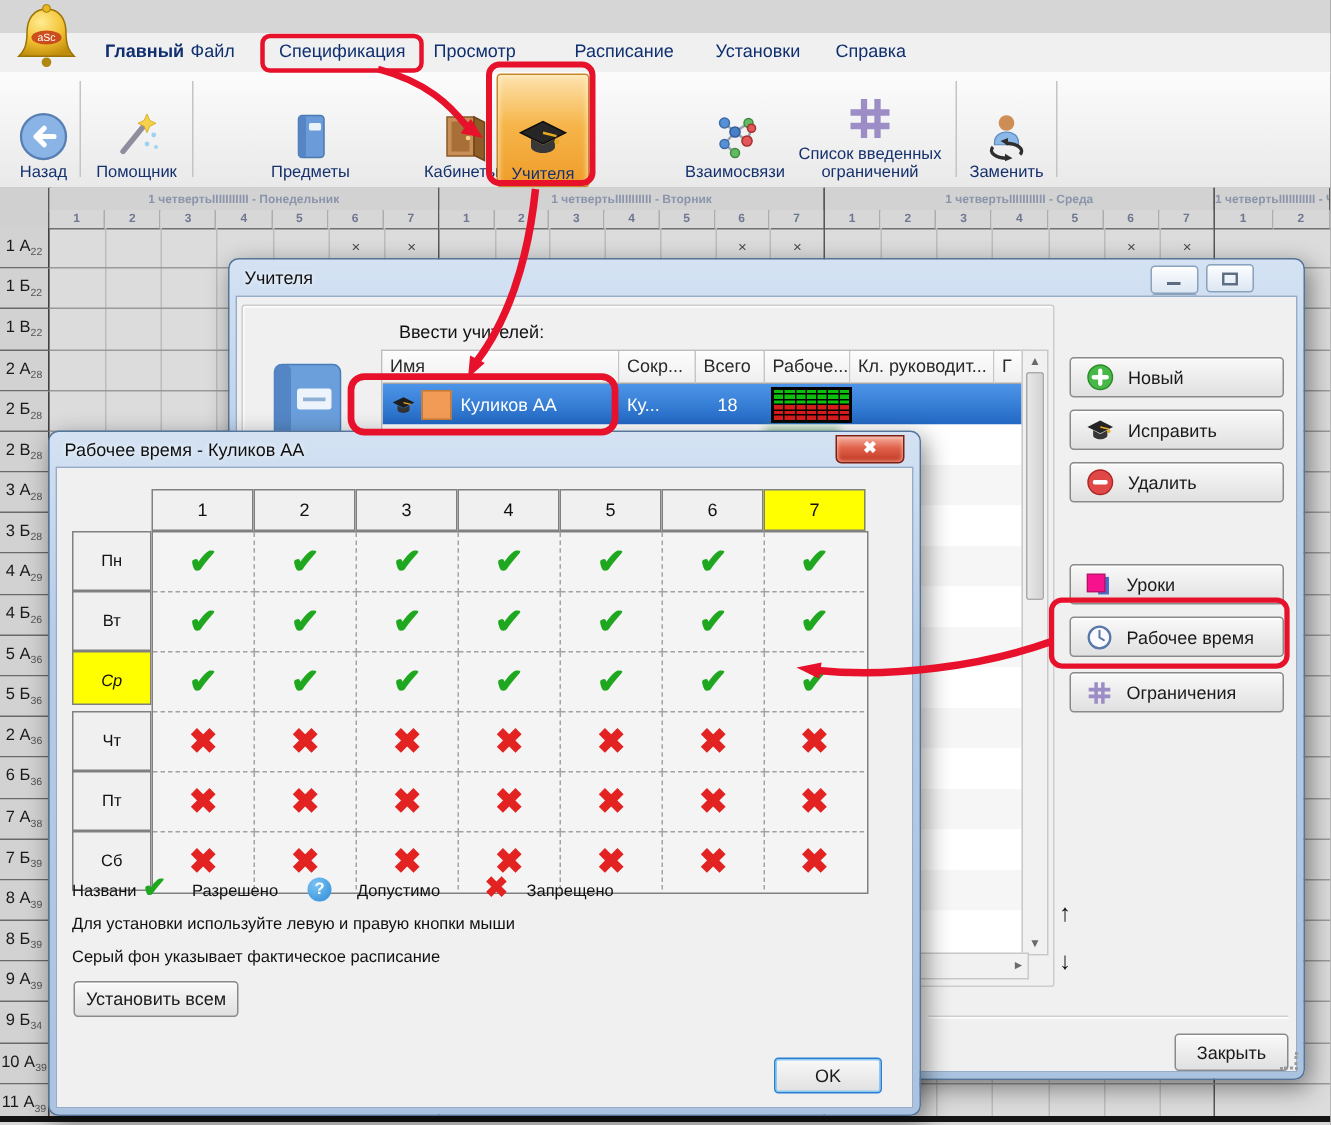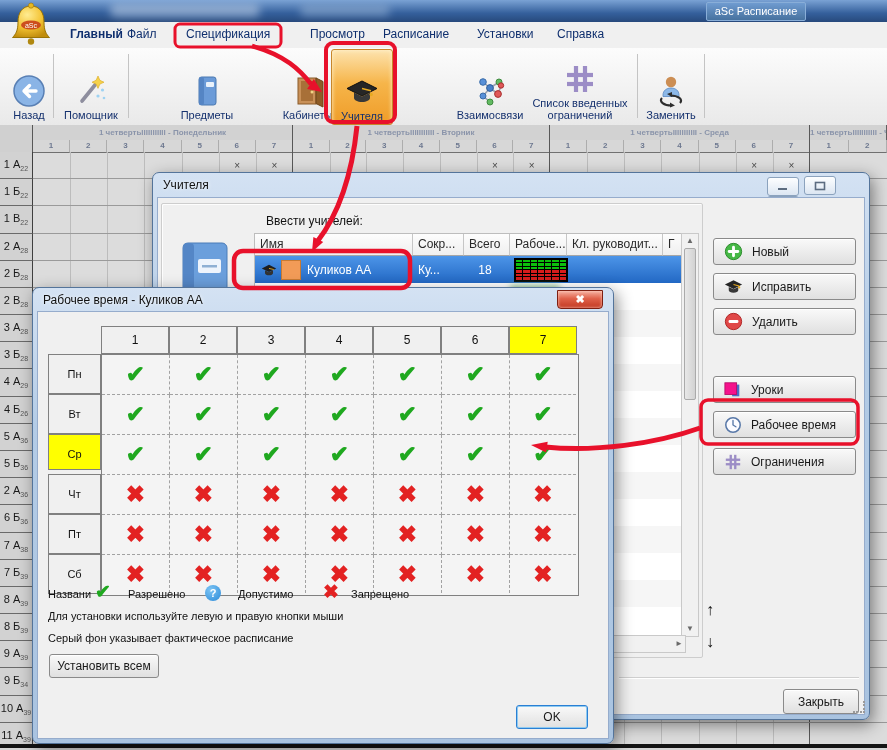--- a/index.html
+++ b/index.html
@@ -65,31 +65,26 @@
   .hint{font-size:11px;color:#111;white-space:nowrap;}
   .qcirc{width:16px;height:16px;border-radius:50%;background:radial-gradient(circle at 35% 30%,#7cc4f4,#2b8ad8);
          color:#fff;font-size:11px;font-weight:bold;text-align:center;line-height:16px;}
   svg{display:block;}
 </style>
 </head>
 <body>
 
 <div id="stage">
 
-  <div id="titlebar" class="abs">
-    <div class="abs titleblob" style="left:110px;top:4px;width:150px;height:13px;background:#c8d8ec"></div>
-    <div class="abs titleblob" style="left:300px;top:5px;width:90px;height:11px;background:#9db8d8"></div>
-    <div id="titlechip" class="abs">aSc Расписание</div>
-  </div>
 
   <div id="menubar" class="abs">
       <div class="abs menu-item bold" style="left: 70px;">Главный</div>
       <div class="abs menu-item" style="left: 127px;">Файл</div>
       <div class="abs menu-item" style="left: 186px;">Спецификация</div>
-      <div class="abs menu-item" style="left: 310px;">Просмотр</div>
+      <div class="abs menu-item" style="left: 289px;">Просмотр</div>
       <div class="abs menu-item" style="left: 383px;">Расписание</div>
       <div class="abs menu-item" style="left: 477px;">Установки</div>
       <div class="abs menu-item" style="left: 557px;">Справка</div>
     </div>
 
   <div class="abs" style="left:8px;top:2px;width:46px;height:50px;z-index:5">
     <svg viewBox="0 0 46 50" width="46" height="50">
       <defs>
           <radialGradient id="bellg" cx="40%" cy="28%" r="75%">
         <stop offset="0" stop-color="#ffec92"></stop>
@@ -531,21 +526,21 @@
     <div class="abs" id="workgrid" style="left:15px;top:38px;width:530px;height:269px;">
         <div class="abs wg-head" style="left: 53px; top: 0px; width: 68px; height: 28px;">1</div>
         <div class="abs wg-head" style="left: 121px; top: 0px; width: 68px; height: 28px;">2</div>
         <div class="abs wg-head" style="left: 189px; top: 0px; width: 68px; height: 28px;">3</div>
         <div class="abs wg-head" style="left: 257px; top: 0px; width: 68px; height: 28px;">4</div>
         <div class="abs wg-head" style="left: 325px; top: 0px; width: 68px; height: 28px;">5</div>
         <div class="abs wg-head" style="left: 393px; top: 0px; width: 68px; height: 28px;">6</div>
         <div class="abs wg-head yellow" style="left: 461px; top: 0px; width: 68px; height: 28px;">7</div>
         <div class="abs wg-day" style="left: 0px; top: 28px; width: 53px; height: 40px;">Пн</div>
         <div class="abs wg-day" style="left: 0px; top: 68px; width: 53px; height: 40px;">Вт</div>
-        <div class="abs wg-day yellow" style="left: 0px; top: 108px; width: 53px; height: 36px;">Ср</div>
+        <div class="abs wg-day yellow" style="left: 0px; top: 108px; width: 53px; height: 36px; font-style: italic;">Ср</div>
         <div class="abs wg-day" style="left: 0px; top: 148px; width: 53px; height: 40px;">Чт</div>
         <div class="abs wg-day" style="left: 0px; top: 188px; width: 53px; height: 40px;">Пт</div>
         <div class="abs wg-day" style="left: 0px; top: 228px; width: 53px; height: 40px;">Сб</div>
         <div class="abs" style="left: 53px; top: 28px; width: 476px; height: 240px; border: 1px solid rgb(128, 128, 128); background: rgb(244, 244, 244);"></div>
         <div class="abs wg-cell" style="left: 54px; top: 29px; width: 68px; height: 40px; color: rgb(31, 168, 31);">✔</div>
         <div class="abs wg-cell" style="left: 122px; top: 29px; width: 68px; height: 40px; color: rgb(31, 168, 31);">✔</div>
         <div class="abs wg-cell" style="left: 190px; top: 29px; width: 68px; height: 40px; color: rgb(31, 168, 31);">✔</div>
         <div class="abs wg-cell" style="left: 258px; top: 29px; width: 68px; height: 40px; color: rgb(31, 168, 31);">✔</div>
         <div class="abs wg-cell" style="left: 326px; top: 29px; width: 68px; height: 40px; color: rgb(31, 168, 31);">✔</div>
         <div class="abs wg-cell" style="left: 394px; top: 29px; width: 68px; height: 40px; color: rgb(31, 168, 31);">✔</div>

